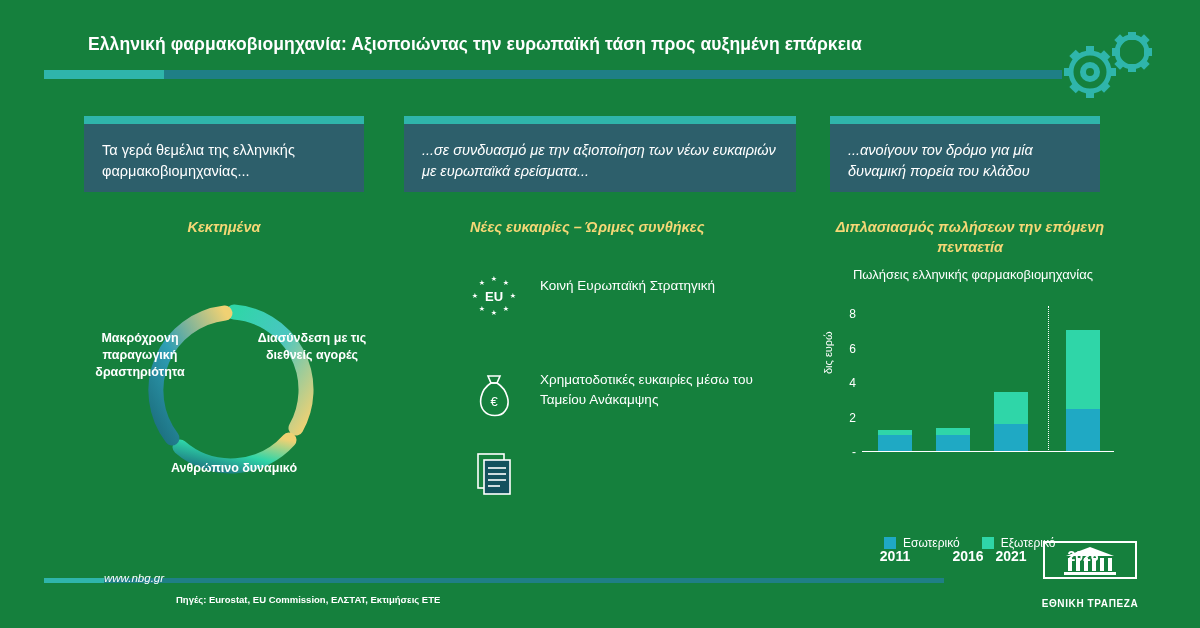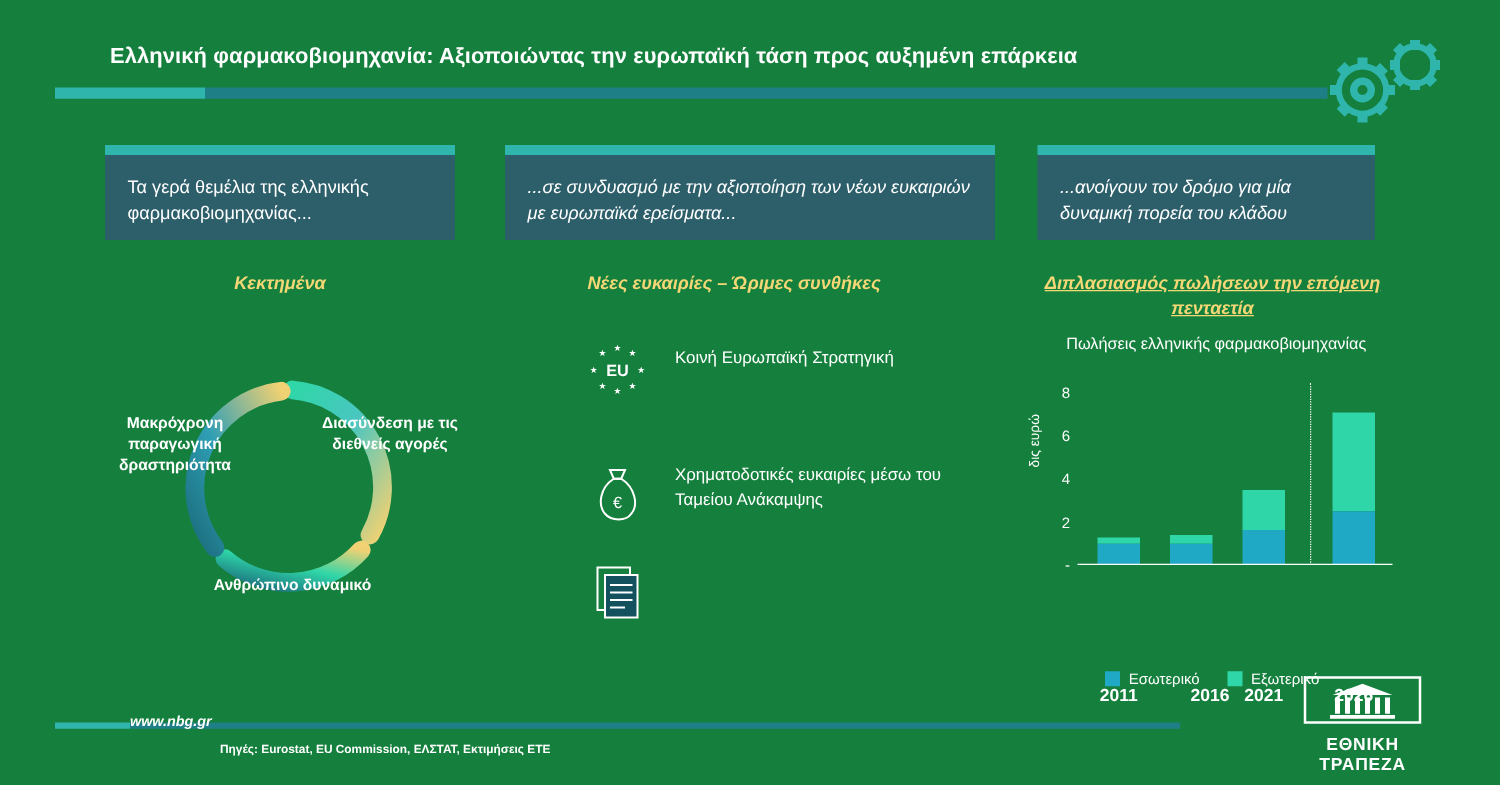--- a/index.html
+++ b/index.html
@@ -78,21 +78,21 @@
     position: absolute;
     color: #f5d776;
     font-size: 14.5px;
     font-weight: bold;
     font-style: italic;
     text-align: center;
     line-height: 1.35;
   }
   #sect1 { left: 84px;  top: 218px; width: 280px; }
   #sect2 { left: 404px; top: 218px; width: 392px; text-align: left; padding-left: 66px; box-sizing: border-box;}
-  #sect3 { left: 830px; top: 218px; width: 280px; text-decoration: underline; }
+  #sect3 { left: 830px; top: 218px; width: 280px; }
 
   
   .circle-area {
     position: absolute;
     left: 84px;
     top: 262px;
     width: 300px;
     height: 250px;
   }
   .circ-label {
@@ -229,45 +229,45 @@
     top: 578px;
     width: 900px;
     height: 5px;
     background: linear-gradient(to right, #2fb5ab 0px, #2fb5ab 60px, #1f7f86 60px, #1f7f86 100%);
   }
   .site {
     position: absolute;
     left: 104px;
     top: 572px;
     font-size: 11.5px;
-    font-weight: bold;
+    font-weight: normal;
     font-style: italic;
     color: #ffffff;
   }
   .sources {
     position: absolute;
     left: 176px;
     top: 594px;
     font-size: 9.5px;
     font-weight: bold;
     color: #ffffff;
   }
   .logo {
     position: absolute;
     right: 54px;
     top: 538px;
     width: 112px;
     text-align: center;
   }
   .logo .name {
-    font-size: 14px;
+    font-size: 10px;
     font-weight: bold;
     letter-spacing: 0.6px;
     color: #ffffff;
-    margin-top: 0;
+    margin-top: 12px;
   }
 </style>
 </head>
 <body>
 
 <div class="page">
 
   <div class="header-title">Ελληνική φαρμακοβιομηχανία:  Αξιοποιώντας την ευρωπαϊκή τάση προς αυξημένη επάρκεια</div>
   <div class="header-rule"></div>
 

